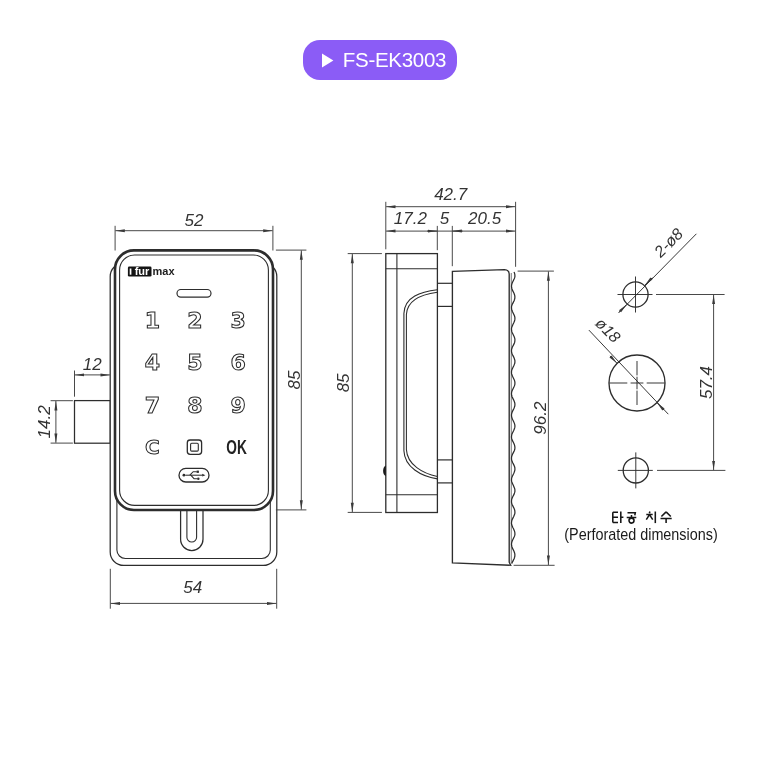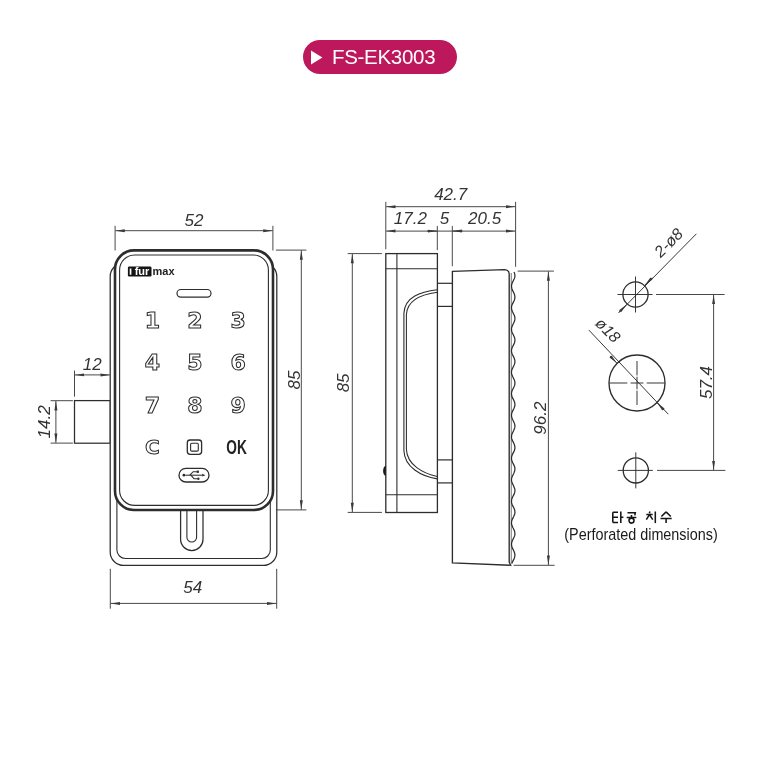--- a/index.html
+++ b/index.html
@@ -1,19 +1,19 @@
 <!DOCTYPE html>
 <html><head>
 <meta charset="utf-8">
 <style>
   html,body{margin:0;padding:0;}
   body{width:760px;height:760px;background:#ffffff;position:relative;overflow:hidden;
        font-family:"Liberation Sans","DejaVu Sans",sans-serif;}
-  .badge{position:absolute;left:303px;top:40px;width:154px;height:34px;background:#be185d;
-         border-radius:17px;display:flex;align-items:center;justify-content:flex-start;gap:9px;padding-left:7px;box-sizing:border-box;}
+  .badge{position:absolute;left:303px;top:40px;width:154px;height:40px;background:#8b5cf6;
+         border-radius:17px;display:flex;align-items:center;justify-content:center;gap:9px;padding-left:7px;box-sizing:border-box;}
   .badge .lbl{color:#ffffff;font-size:20.5px;font-weight:500;letter-spacing:-0.3px;}
   .stage{position:absolute;left:0;top:0;width:760px;height:760px;}
   svg text{font-family:"Liberation Sans","DejaVu Sans",sans-serif;}
   .dimtxt{font-style:italic;font-size:17px;fill:#333333;}
   .dimtxt-sm{font-style:italic;font-size:16px;fill:#333333;}
   .keytxt{font-family:"DejaVu Sans","Liberation Sans",sans-serif;font-weight:bold;
           fill:#ffffff;stroke:#2d2d2d;stroke-width:1.05px;}
 </style>
 </head>
 <body>

